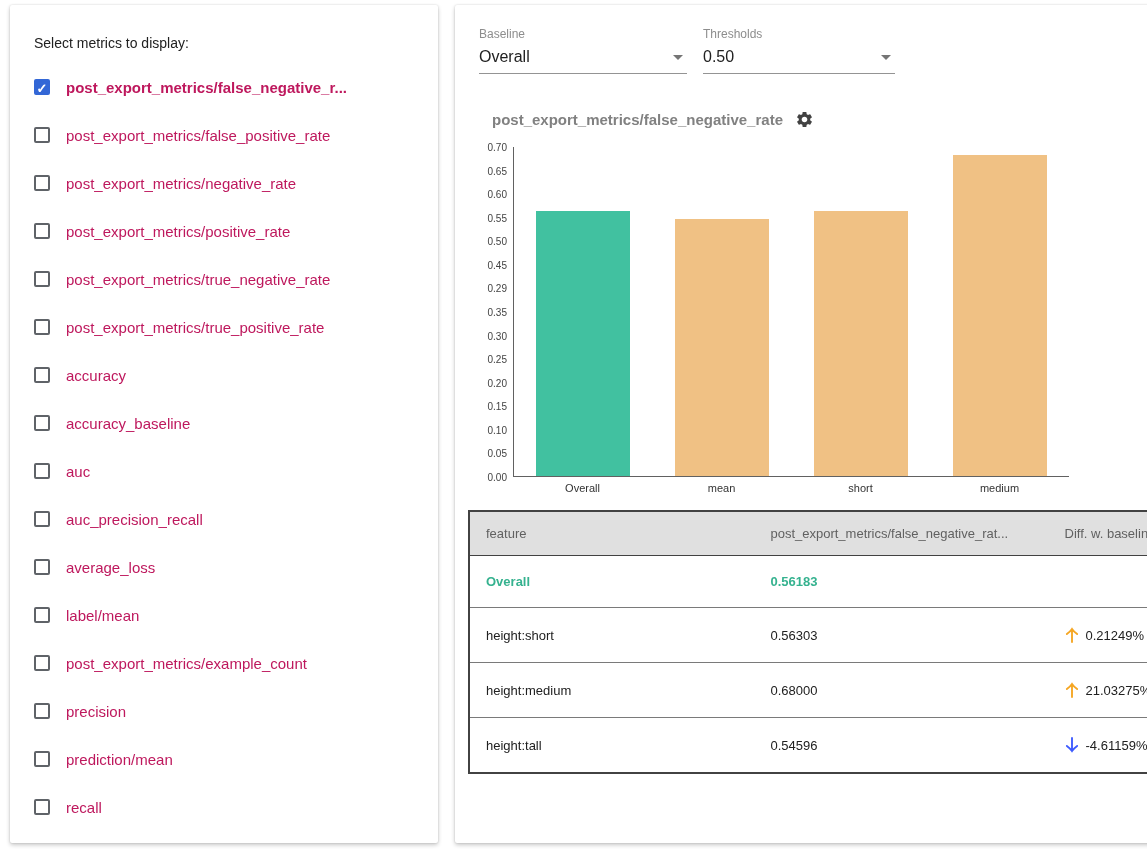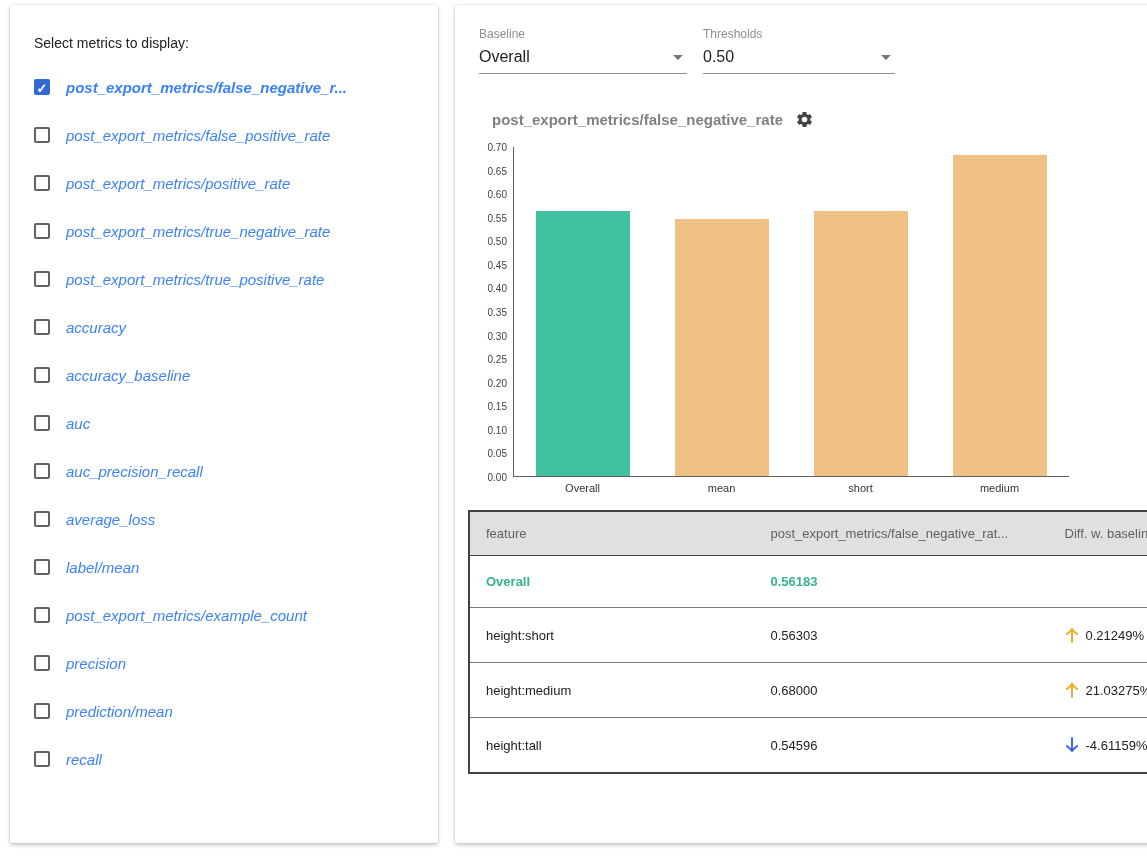--- a/index.html
+++ b/index.html
@@ -7,21 +7,21 @@
   .app { display: flex; gap: 17px; padding: 5px 7px 0 10px; }
   .card { background: #fff; border-radius: 2px; height: 838px;
           box-shadow: 0 0 2px rgba(0,0,0,0.14), 0 2px 4px rgba(0,0,0,0.22); }
 
   
   .metrics-panel { width: 428px; padding: 30px 12px 0 24px; flex: none; }
   .panel-title { font-size: 14px; color: #212121; margin-bottom: 12px; }
   .metric-item { height: 48px; display: flex; align-items: center; gap: 16px; cursor: pointer; }
   .checkbox { width: 16px; height: 16px; border: 2px solid #5f6368; border-radius: 2px;
               flex: none; color: #fff; font-size: 13px; line-height: 15px; text-align: center; font-weight: bold; }
-  .metric-label { font-size: 15px; color: #3b82f6; white-space: nowrap; font-style: italic; }
+  .metric-label { font-size: 15px; color: #be185d; white-space: nowrap; }
   .metric-item.checked .metric-label { font-weight: 700; }
 
   
   .main-panel { flex: 1; padding: 22px 8px 0 13px; }
   .controls { display: flex; gap: 16px; margin-left: 11px; }
   .dropdown { cursor: pointer; }
   .dropdown .dd-label { font-size: 12px; color: #8d8d8d; display: block; margin-bottom: 2px; }
   .select-value { display: flex; justify-content: space-between; align-items: center;
                   font-size: 16px; color: #212121; border-bottom: 1px solid #949494; padding: 5px 4px 7px 0; }
   .dd-baseline { width: 208px; }
@@ -65,20 +65,24 @@
         <div class="metric-item checked">
           <span class="checkbox" style="background: rgb(51, 103, 214); border-color: rgb(51, 103, 214);">✓</span>
           <span class="metric-label">post_export_metrics/false_negative_r...</span>
         </div>
         <div class="metric-item">
           <span class="checkbox"></span>
           <span class="metric-label">post_export_metrics/false_positive_rate</span>
         </div>
         <div class="metric-item">
           <span class="checkbox"></span>
+          <span class="metric-label">post_export_metrics/negative_rate</span>
+        </div>
+        <div class="metric-item">
+          <span class="checkbox"></span>
           <span class="metric-label">post_export_metrics/positive_rate</span>
         </div>
         <div class="metric-item">
           <span class="checkbox"></span>
           <span class="metric-label">post_export_metrics/true_negative_rate</span>
         </div>
         <div class="metric-item">
           <span class="checkbox"></span>
           <span class="metric-label">post_export_metrics/true_positive_rate</span>
         </div>
@@ -157,21 +161,21 @@
       <div class="chart">
         <div class="y-axis" id="y-axis">
             <div class="y-tick" style="bottom: 0px;">0.00</div>
             <div class="y-tick" style="bottom: 23.5714px; text-align: center;">0.05</div>
             <div class="y-tick" style="bottom: 47.1429px;">0.10</div>
             <div class="y-tick" style="bottom: 70.7143px;">0.15</div>
             <div class="y-tick" style="bottom: 94.2857px;">0.20</div>
             <div class="y-tick" style="bottom: 117.857px;">0.25</div>
             <div class="y-tick" style="bottom: 141.429px;">0.30</div>
             <div class="y-tick" style="bottom: 165px;">0.35</div>
-            <div class="y-tick" style="bottom: 188.571px;">0.40</div>
+            <div class="y-tick" style="bottom: 188.571px;">0.29</div>
             <div class="y-tick" style="bottom: 212.143px;">0.45</div>
             <div class="y-tick" style="bottom: 235.714px;">0.50</div>
             <div class="y-tick" style="bottom: 259.286px;">0.55</div>
             <div class="y-tick" style="bottom: 282.857px;">0.60</div>
             <div class="y-tick" style="bottom: 306.429px;">0.65</div>
             <div class="y-tick" style="bottom: 330px;">0.70</div>
           </div>
         <div class="plot" id="plot">
             <div class="bar-slot">
               <div class="bar" style="height: 264.9px; background: rgb(65, 193, 160);"></div>

